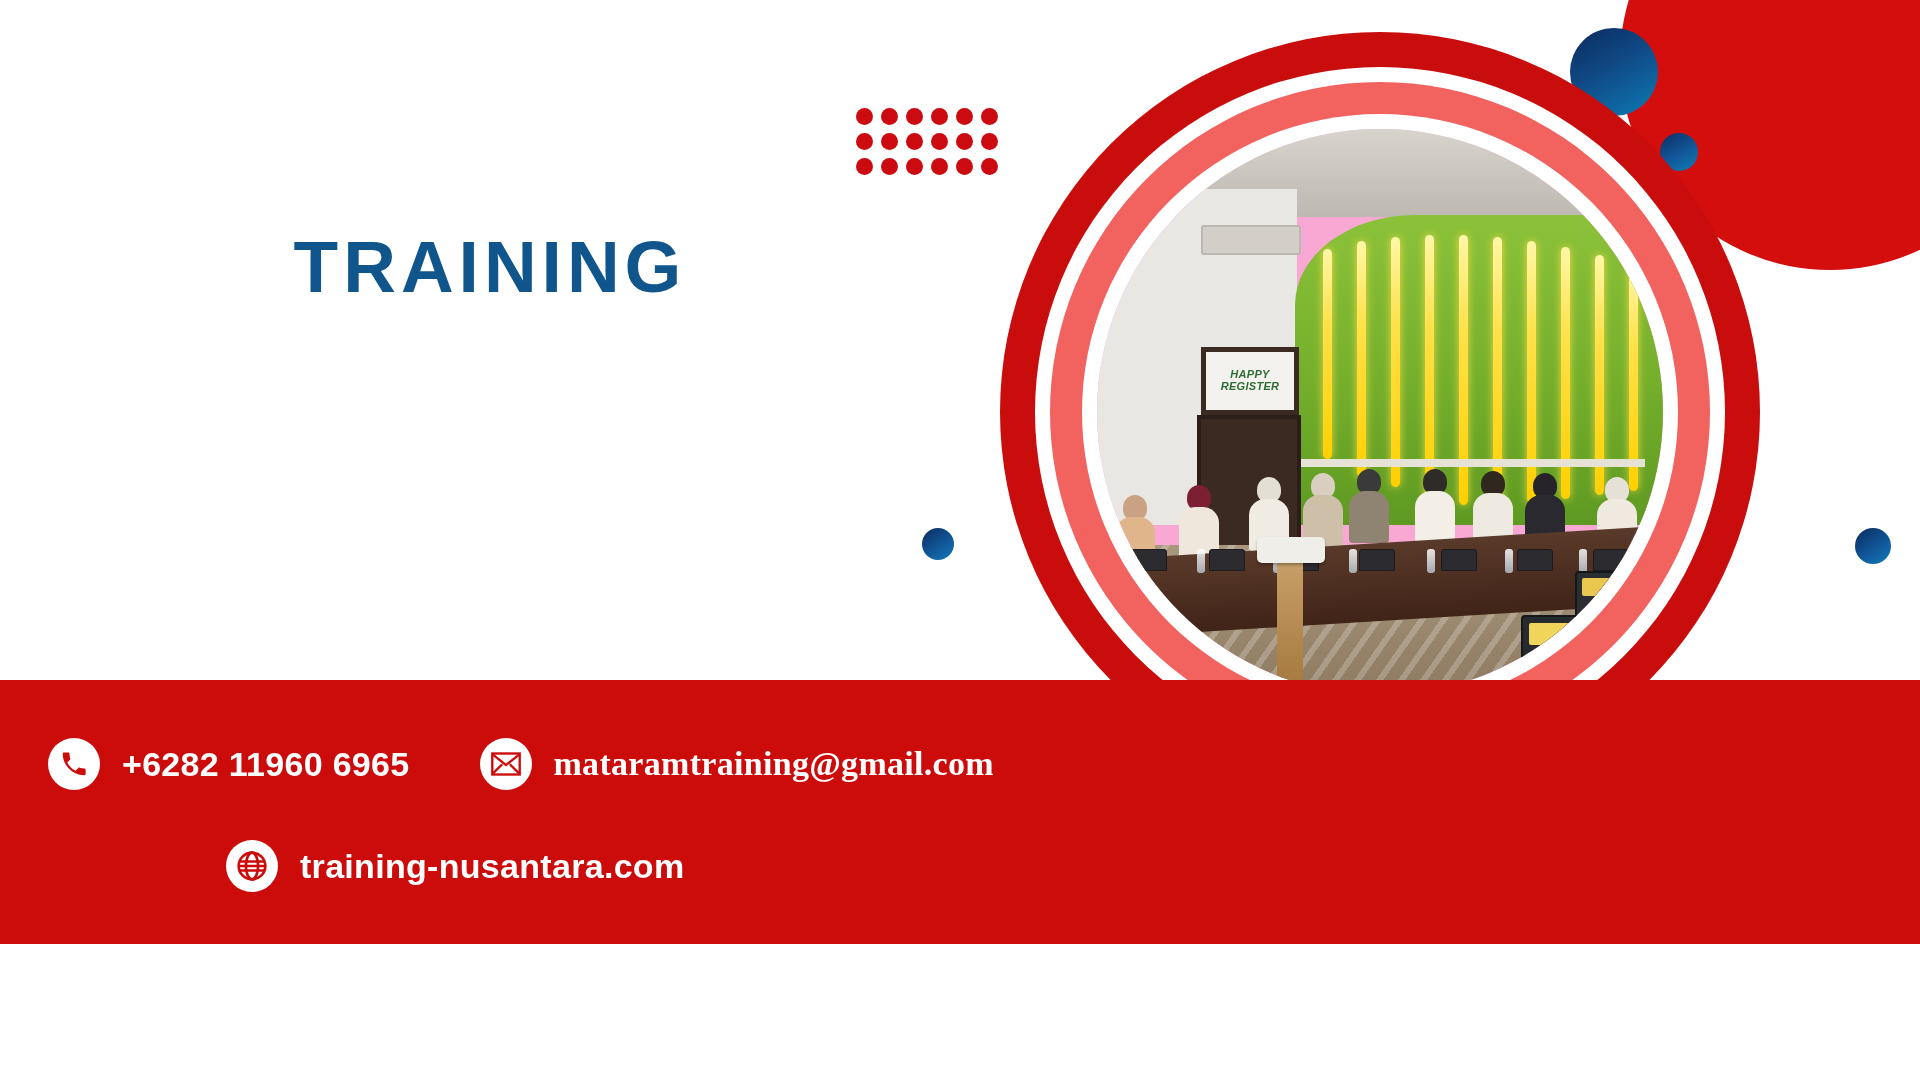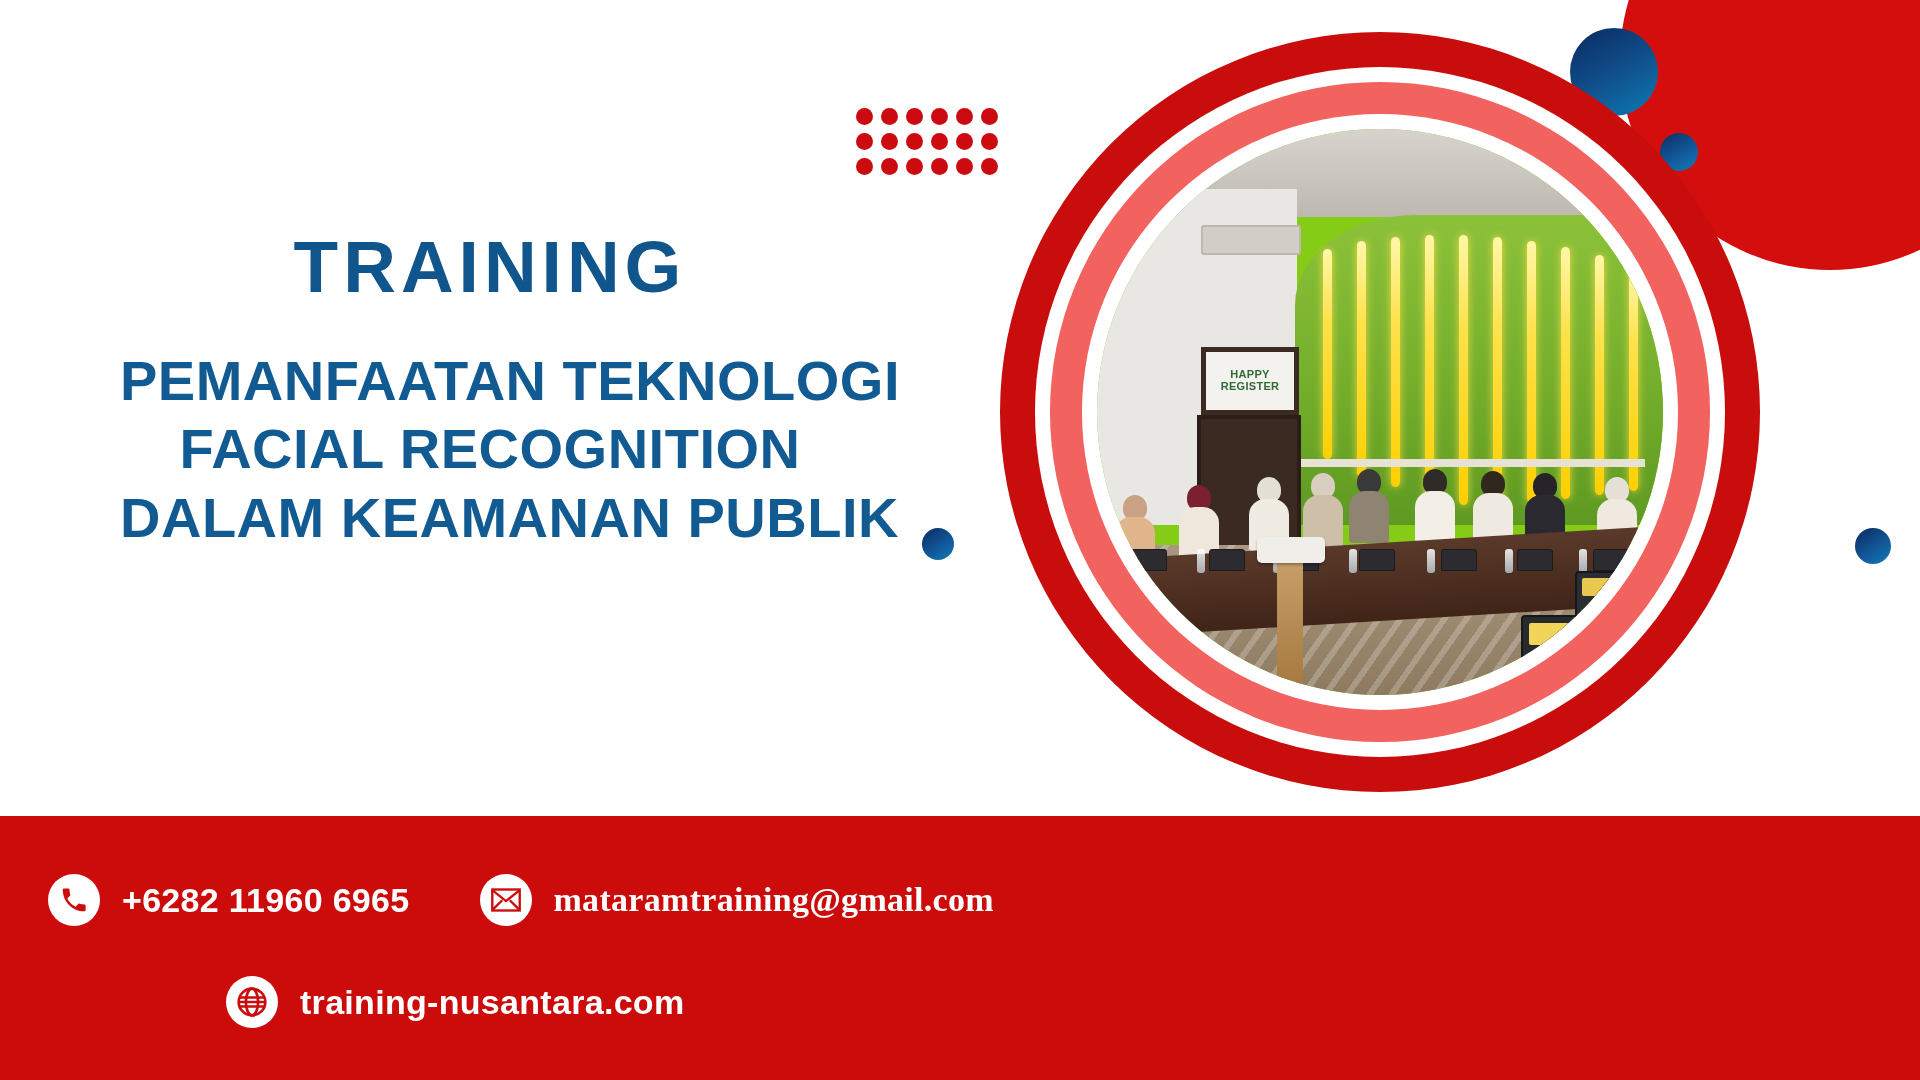--- a/index.html
+++ b/index.html
@@ -6,21 +6,21 @@
     margin: 0;
     padding: 0;
     background: #ffffff;
   }
   body {
     font-family: "Liberation Sans", sans-serif;
   }
   .poster {
     position: relative;
     width: 1920px;
-    height: 1080px;
+    height: 944px;
     overflow: hidden;
     background: #ffffff;
   }
 
   
   .corner-red-blob {
     position: absolute;
     top: -150px;
     right: -120px;
     width: 420px;
@@ -178,21 +178,22 @@
     display: flex;
     align-items: center;
     justify-content: center;
   }
   .photo-clip {
     position: relative;
     width: 566px;
     height: 566px;
     border-radius: 50%;
     overflow: hidden;
-    background: #84cc16;
+    background: #f9a8d4;
+    font-style: italic;
   }
 
   
   .scene { position: absolute; inset: 0; }
   .scene .ceiling {
     position: absolute; top: 0; left: 0; right: 0; height: 88px;
     background: linear-gradient(180deg,#d8d4cd 0%, #bdb8b0 100%);
   }
   .scene .wall-left {
     position: absolute; top: 60px; left: 0; width: 200px; bottom: 170px;
@@ -369,25 +370,20 @@
     <div class="dot"></div>
       <div class="dot"></div>
       <div class="dot"></div>
       <div class="dot"></div>
       <div class="dot"></div>
       <div class="dot"></div>
   </div>
 
   <div class="left-col">
     <div class="eyebrow">TRAINING</div>
-    <h1 class="headline">
-      <span class="ln">PEMANFAATAN TEKNOLOGI</span>
-      <span class="ln">FACIAL RECOGNITION</span>
-      <span class="ln">DALAM KEAMANAN PUBLIK</span>
-    </h1>
   </div>
 
   <div class="photo-frame">
     <div class="photo-ring-white">
       <div class="photo-ring-light">
         <div class="photo-ring-inner-white">
           <div class="photo-clip">
             <div class="scene">
               <div class="ceiling"></div>
               <div class="wall-left"></div>

